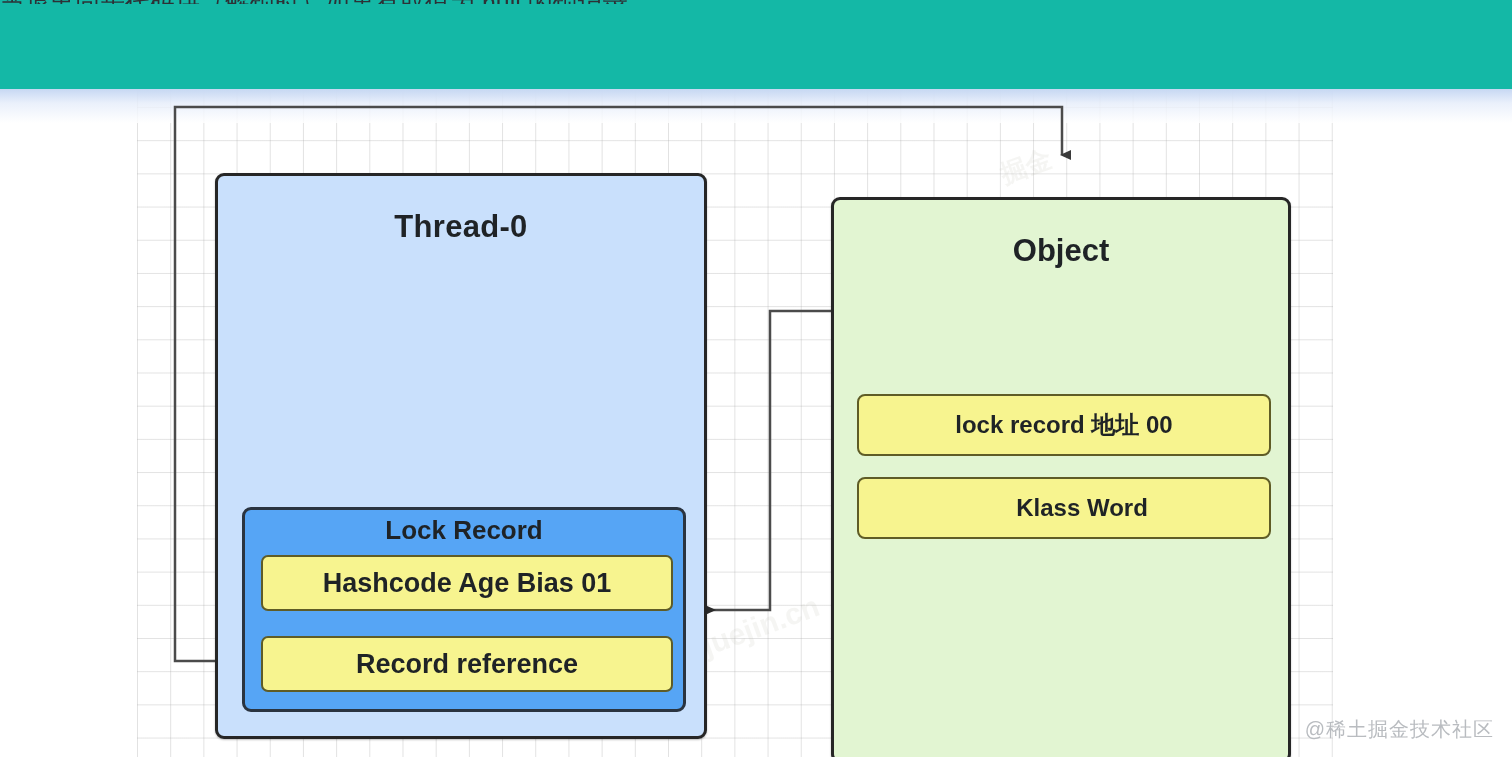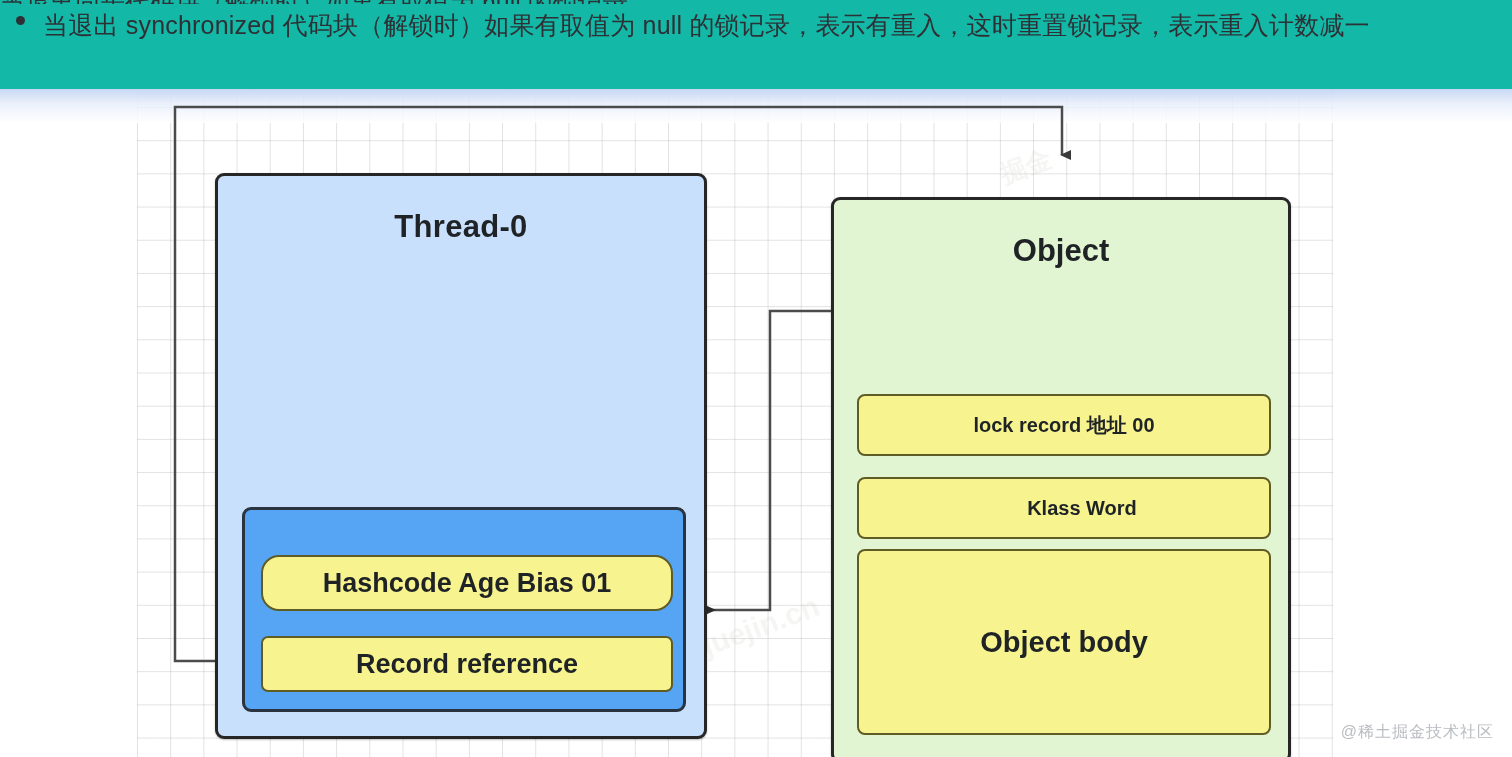--- a/index.html
+++ b/index.html
@@ -164,21 +164,21 @@
     border: 2px solid #5f5c26;
     border-radius: 7px;
     box-sizing: border-box;
     display: flex;
     align-items: center;
     justify-content: center;
     font-size: 27px;
     font-weight: 700;
     color: #1f2326;
   }
-  .lr-field.f1 { top: 45px; border-radius: 18px; }
+  .lr-field.f1 { top: 45px; }
   .lr-field.f2 { top: 126px; }
 
   
   .object-box {
     position: absolute;
     left: 831px;
     top: 84px;
     width: 460px;
     height: 566px;
     background: #e2f5d2;
@@ -201,21 +201,21 @@
     position: absolute;
     left: 23px;
     width: 414px;
     background: #f7f48f;
     border: 2px solid #5f5c26;
     border-radius: 8px;
     box-sizing: border-box;
     display: flex;
     align-items: center;
     justify-content: center;
-    font-size: 20px;
+    font-size: 24px;
     font-weight: 700;
     color: #1f2326;
   }
   .obj-field.o1 { top: 194px; height: 62px; }
   .obj-field.o2 { top: 277px; height: 62px; padding-left: 36px; }
   .obj-field.o3 { top: 349px; height: 186px; font-size: 29px; }
 
   
   .conn {
     position: absolute;
@@ -224,34 +224,30 @@
     height: 668px;
     pointer-events: none;
   }
 
   
   .brand {
     position: absolute;
     right: 18px;
     bottom: 14px;
     color: #b9bcc0;
-    font-size: 16px;
+    font-size: 20px;
     letter-spacing: 1px;
     white-space: nowrap;
   }
 </style>
 </head>
 <body>
 
 <div class="doc-top">
   <div class="clipped-line">当退出同步代码块（解锁时）如果有取值为 null 的锁记录</div>
-  <div class="bullet-item">
-    <span class="bullet-dot"></span>
-    <span class="bullet-text">当退出 synchronized 代码块（解锁时）如果有取值为 null 的锁记录，表示有重入，这时重置锁记录，表示重入计数减一</span>
-  </div>
 </div>
 
 <div class="diagram">
 
   <div class="grid"></div>
   <div class="gridfade"></div>
 
   <div class="wm a">稀土掘金</div>
   <div class="wm a2">juejin</div>
   <div class="wm b">稀土掘金</div>
@@ -270,26 +266,26 @@
 
     <path d="M 258,572 L 175,572 L 175,18 L 1062,18 L 1062,66" fill="none" stroke="#4b4b4b" stroke-width="2.5" marker-end="url(#arrow-down)"></path>
 
     <path d="M 854,222 L 770,222 L 770,521 L 706,521" fill="none" stroke="#4b4b4b" stroke-width="2.5" marker-end="url(#arrow-left)"></path>
   </svg>
 
   <div class="thread-box">
     <div class="thread-title">Thread-0</div>
 
     <div class="lock-record">
+      <div class="lock-record-title">Lock Record</div>
       <div class="lr-field f1">Hashcode Age Bias 01</div>
       <div class="lr-field f2">Record reference</div>
     </div>
   </div>
 
   <div class="object-box">
     <div class="object-title">Object</div>
     <div class="obj-field o1">lock record 地址 00</div>
     <div class="obj-field o2">Klass Word</div>
-    <div class="obj-field o3">Object body</div>
   </div>
 
   <div class="brand">@稀土掘金技术社区</div>
 </div>
 
 </body></html>

